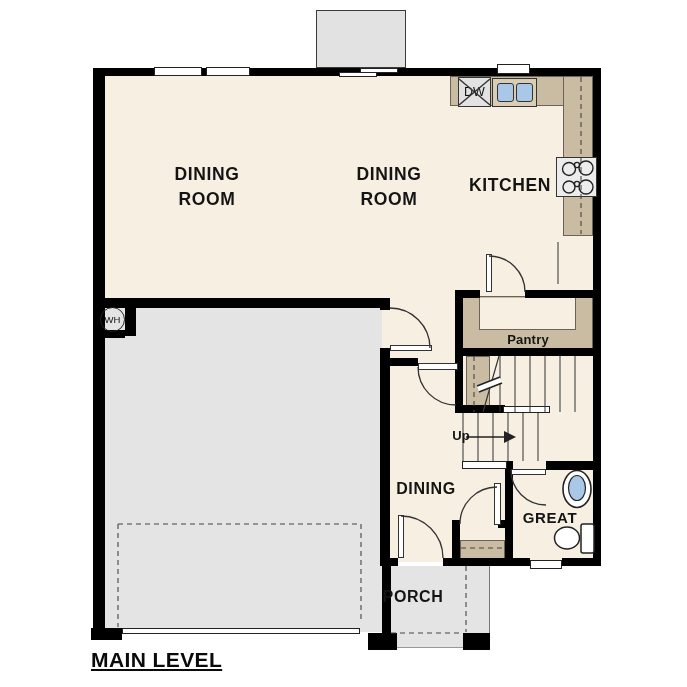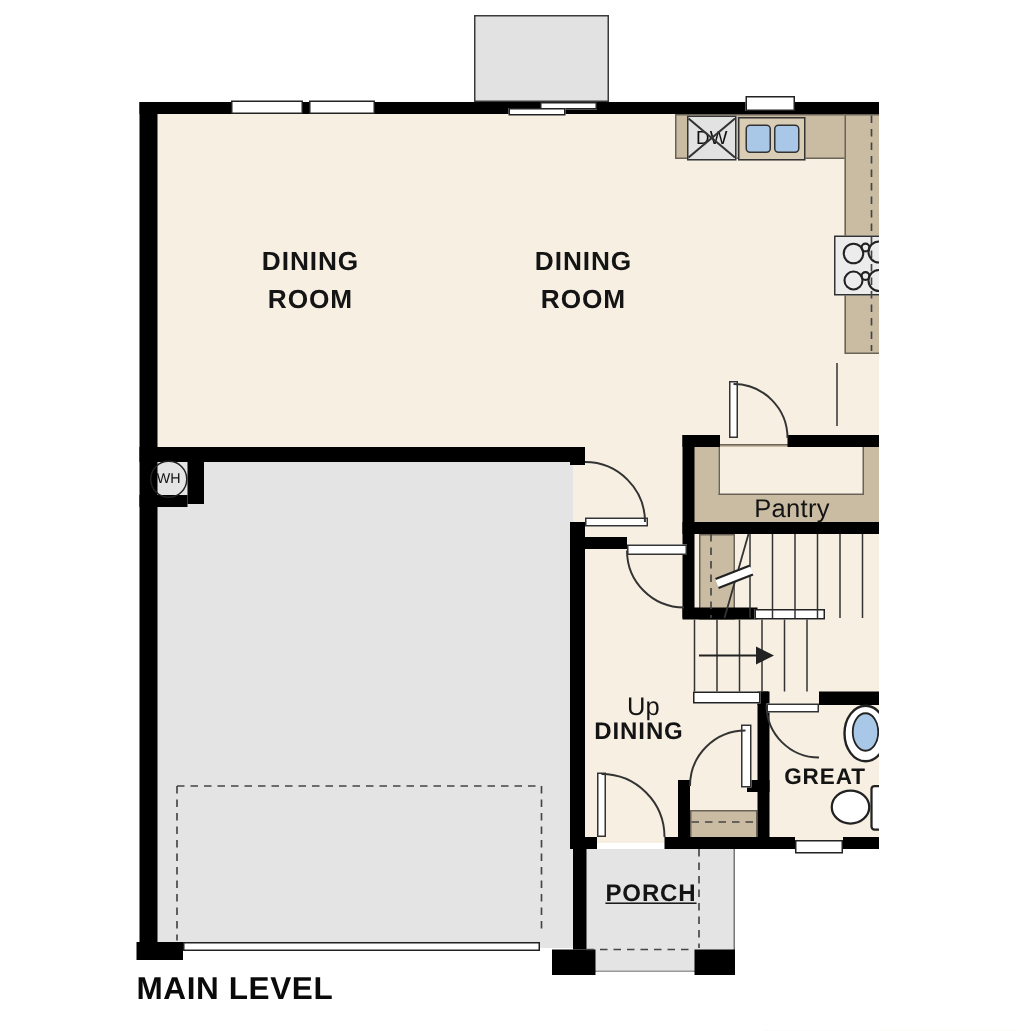--- a/index.html
+++ b/index.html
@@ -1,35 +1,35 @@
 <!DOCTYPE html>
 <html style="--floor-cream: #F6EFE2; --floor-gray: #E4E4E4; --cabinet-tan: #C9BCA3; --fixture-blue: #A9C7E7; --appliance-gray: #E2E2E2; --wall-black: #000000; --line: #333333;"><head>
 <meta charset="utf-8">
 <style>
   html,body{margin:0;padding:0;background:#fff;}
-  #plan{position:relative;width:586px;height:687px;background:#fff;overflow:hidden;
+  #plan{position:relative;width:687px;height:687px;background:#fff;overflow:hidden;
         font-family:"Liberation Sans",sans-serif;}
   .floor{position:absolute;z-index:1;}
   .floor-cream{background:var(--floor-cream);}
   .floor-gray{background:var(--floor-gray);}
   .tan{position:absolute;z-index:2;background:var(--cabinet-tan);border:1px solid #6b6357;box-sizing:border-box;}
   .notch{position:absolute;z-index:2;background:var(--floor-cream);border:1px solid #6b6357;border-top:none;box-sizing:border-box;}
   .wall{position:absolute;z-index:3;background:var(--wall-black);}
   .win{position:absolute;z-index:4;background:#fff;border:1px solid #222;box-sizing:border-box;}
   .leaf{position:absolute;z-index:4;background:#fff;border:1px solid #333;box-sizing:border-box;}
   .appl{position:absolute;z-index:4;background:var(--appliance-gray);border:1.5px solid #333;box-sizing:border-box;
         display:flex;align-items:center;justify-content:center;color:#111;}
   .basin{position:absolute;z-index:4;background:var(--fixture-blue);border:1.5px solid #333;border-radius:3px;box-sizing:border-box;}
   svg.overlay{position:absolute;left:0;top:0;z-index:5;}
   .label{position:absolute;z-index:6;transform:translate(-50%,-50%);font-weight:bold;color:#141414;
          white-space:pre-line;text-align:center;line-height:1.42;letter-spacing:0.6px;}
   .room-lg{font-size:17.5px;}
   .room-md{font-size:16px;}
   .room-sm{font-size:15px;}
-  .small-label{font-weight:normal;font-size:17px;letter-spacing:0.2px;}
+  .small-label{font-weight:bold;font-size:13px;letter-spacing:0.2px;}
   .wh-circle{position:absolute;z-index:5;width:25px;height:25px;border:1.5px solid #222;border-radius:50%;
              box-sizing:border-box;display:flex;align-items:center;justify-content:center;
              font-size:9.5px;color:#111;background:transparent;}
   .title{position:absolute;z-index:6;font-weight:bold;font-size:21px;letter-spacing:0.4px;color:#0a0a0a;}
   .bumpout{position:absolute;z-index:2;background:#e2e2e2;border:1.5px solid #3a3a3a;box-sizing:border-box;}
   .porch-edge{border-right:1px solid #777;border-bottom:1px solid #999;box-sizing:border-box;}
   .dw-text{background:var(--appliance-gray);padding:0 2px;font-size:12.5px;}
 </style>
 </head>
 <body>
@@ -168,20 +168,21 @@
     <g>
       <rect x="581" y="524" width="13" height="29" rx="2" fill="#fff" stroke="#222" stroke-width="1.5"></rect>
       <ellipse cx="567" cy="538" rx="12.5" ry="11" fill="#fff" stroke="#222" stroke-width="1.5"></ellipse>
     </g>
   </svg>
 
   <div class="label room-lg" style="left:207px;top:187px;">DINING
 ROOM</div>
   <div class="label room-lg" style="left:389px;top:187px;">DINING
 ROOM</div>
+  <div class="label room-lg" style="left:510px;top:185px;">KITCHEN</div>
   <div class="label room-md" style="left:426px;top:489px;">DINING</div>
   <div class="label room-sm" style="left:550px;top:518px;">GREAT</div>
-  <div class="label room-md" style="left:434px;top:597px;text-decoration:underline;">PORCH</div>
+  <div class="label room-md" style="left:413px;top:597px;">PORCH</div>
   <div class="label small-label" style="left:528px;top:340px;">Pantry</div>
-  <div class="label small-label" style="left:429px;top:436px;margin-top:36px;">Up</div>
-  <div class="title" style="left:91px;top:648px;">MAIN LEVEL</div>
+  <div class="label small-label" style="left:461px;top:436px;">Up</div>
+  <div class="title" style="left:91px;top:648px;text-decoration:underline;">MAIN LEVEL</div>
 
 </div>
 
 </body></html>

